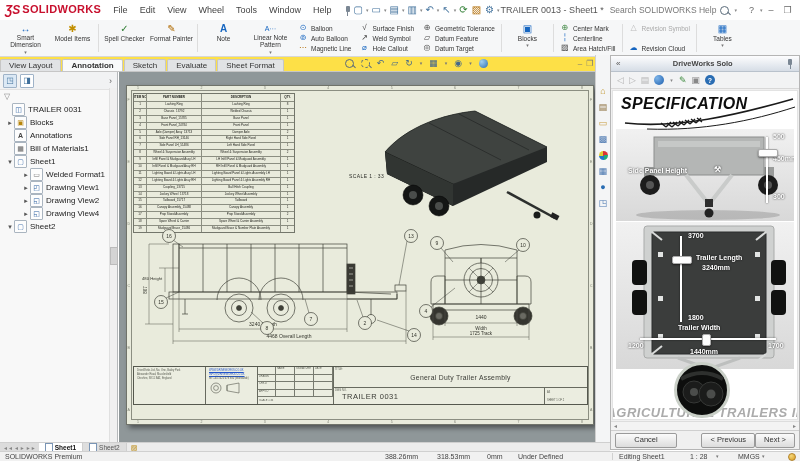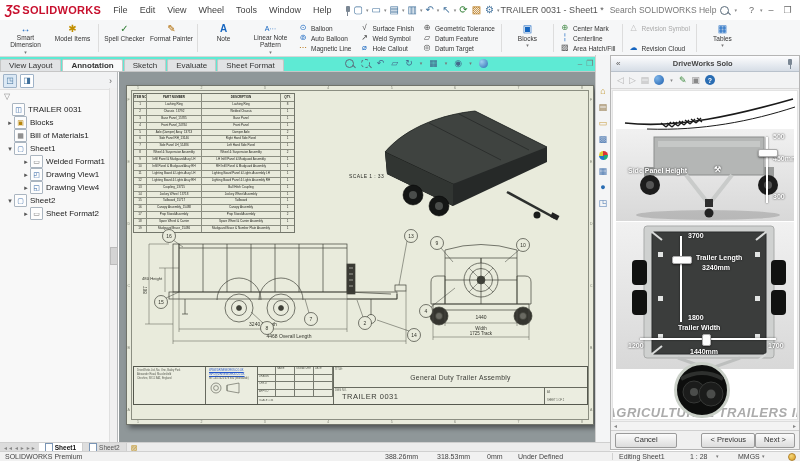--- a/index.html
+++ b/index.html
@@ -1,21 +1,21 @@
 <!DOCTYPE html>
 <html><head>
 <meta charset="utf-8">
 <style>
   html,body{margin:0;padding:0;width:800px;height:461px;overflow:hidden;
     font-family:"Liberation Sans",sans-serif;background:#fff;color:#333;position:relative}
   .abs{position:absolute}
   
   #titlebar{position:absolute;left:0;top:0;width:800px;height:20px;background:#fff;
     border-bottom:1px solid #e6e6e6;display:flex;align-items:center;white-space:nowrap}
-  .swlogo{display:flex;align-items:center;padding:0 6px 0 5px}
+  .swlogo{display:flex;align-items:flex-start;padding:0 6px 0 5px}
   .ds{color:#c8102e;font-weight:bold;font-style:italic;font-size:12px;margin-right:2px}
   .swname{color:#c8102e;font-weight:bold;font-size:11px;letter-spacing:.3px}
   .menu{display:flex}
   .menu-item{padding:2px 6px;font-size:9px;color:#444}
   .pin{width:9px;height:9px;position:relative;margin:0 5px}
   .pin::before{content:"";position:absolute;left:3px;top:0;width:4px;height:6px;background:#7b8794;border-radius:1px}
   .pin::after{content:"";position:absolute;left:4.5px;top:6px;width:1px;height:4px;background:#7b8794}
   .qat{display:flex;align-items:center;margin-left:4px}
   .qi{font-size:10px;color:#41719c;padding:0 2px;line-height:1}
   .car{font-size:5px;color:#888;padding:0 1px}
@@ -54,21 +54,21 @@
   [data-icon="datum"]::before{content:"▱";color:#444}
   [data-icon="target"]::before{content:"◎";color:#444}
   [data-icon="blocks"]::before{content:"▣";color:#1565c0}
   [data-icon="centermark"]::before{content:"⊕";color:#2e7d32}
   [data-icon="centerline"]::before{content:"╎";color:#1565c0}
   [data-icon="hatch"]::before{content:"▨";color:#444}
   [data-icon="revsym"]::before{content:"△";color:#999}
   [data-icon="revcloud"]::before{content:"☁";color:#1565c0}
   [data-icon="tables"]::before{content:"▦";color:#1565c0}
   
-  #tabrow{position:absolute;left:0;top:57px;width:608px;height:15px;background:#5eead4;
+  #tabrow{position:absolute;left:0;top:57px;width:608px;height:15px;background:#fde047;
     border-bottom:1px solid #c6c6c6;display:flex;align-items:flex-end;box-sizing:border-box}
   .dtab{padding:1px 8px 1px;font-size:8px;color:#333;background:#e1e3e5;border:1px solid #c6c6c6;
     border-bottom:none;margin-right:1px;border-radius:2px 2px 0 0}
   .dtab[data-active="true"]{background:#f9fafa;font-weight:bold}
   .hu{display:flex;align-items:center;gap:7px;margin:0 0 3px 60px;color:#44688c;font-size:9px}
   .hucar{font-size:5px;color:#777}
   .ball{width:9px;height:9px;border-radius:50%;background:radial-gradient(circle at 30% 30%,#9fd0f0,#2a6db3);display:inline-block}
   .wctrls{margin-left:auto;display:flex;gap:4px;align-items:center;color:#777;font-size:8px;padding:0 6px 3px}
   
   #lpanel{position:absolute;left:0;top:72px;width:118px;height:370px;background:#f8f8f8;
@@ -231,21 +231,21 @@
       <span class="car">▾</span>
     <span class="qi">↶</span>
       <span class="car">▾</span>
     <span class="qi">↖</span>
       <span class="car">▾</span>
     <span class="qi" style="color:#2e7d32">⟳</span>
     <span class="qi" style="color:#b06a00">▧</span>
     <span class="qi">⚙</span>
       <span class="car">▾</span>
   </div>
-  <div class="tlt">TRAILER 0031 - Sheet1 *</div>
+  <div class="tlt">TRAILER 0013 - Sheet1 *</div>
   <div class="searchbox">
     <span>Search SOLIDWORKS Help</span>
     <span class="mag"></span>
       <span class="car">▾</span>
   </div>
   <span class="winbtn">?</span>
     <span class="car">▾</span>
   <span class="winbtn">–</span>
   <span class="winbtn">❐</span>
   <span class="winbtn">□</span>
@@ -423,20 +423,25 @@
       <span class="ticon" data-ticon="drawing"></span>
       <span>TRAILER 0031</span>
       </div>
       <div class="titem" data-level="1">
       <span class="tarrow" data-arrow="right"></span>
       <span class="ticon" data-ticon="blocks"></span>
       <span>Blocks</span>
       </div>
       <div class="titem" data-level="1">
       <span class="tarrow" data-arrow="none"></span>
+      <span class="ticon" data-ticon="annotations"></span>
+      <span>Annotations</span>
+      </div>
+      <div class="titem" data-level="1">
+      <span class="tarrow" data-arrow="none"></span>
       <span class="ticon" data-ticon="bom"></span>
       <span>Bill of Materials1</span>
       </div>
       <div class="titem" data-level="1">
       <span class="tarrow" data-arrow="down"></span>
       <span class="ticon" data-ticon="sheet"></span>
       <span>Sheet1</span>
       </div>
       <div class="titem" data-level="2">
       <span class="tarrow" data-arrow="right"></span>
@@ -444,31 +449,31 @@
       <span>Welded Format1</span>
       </div>
       <div class="titem" data-level="2">
       <span class="tarrow" data-arrow="right"></span>
       <span class="ticon" data-ticon="view"></span>
       <span>Drawing View1</span>
       </div>
       <div class="titem" data-level="2">
       <span class="tarrow" data-arrow="right"></span>
       <span class="ticon" data-ticon="view2"></span>
+      <span>Drawing View2</span>
+      </div>
+      <div class="titem" data-level="2">
+      <span class="tarrow" data-arrow="right"></span>
+      <span class="ticon" data-ticon="view2"></span>
       <span>Drawing View4</span>
       </div>
       <div class="titem" data-level="1">
       <span class="tarrow" data-arrow="down"></span>
       <span class="ticon" data-ticon="sheet"></span>
       <span>Sheet2</span>
-      </div>
-      <div class="titem" data-level="2">
-      <span class="tarrow" data-arrow="right"></span>
-      <span class="ticon" data-ticon="format"></span>
-      <span>Sheet Format2</span>
       </div>
     </div>
   <div class="lscroll">
       <div class="lthumb"></div>
     </div>
 </div>
 
 <div id="gfx">
   <div id="sheet">
     <div class="smargin"></div>
@@ -858,20 +863,21 @@
   </div>
   <div class="dwform">
     <svg class="specsw" width="180" height="44" viewBox="0 0 180 44" fill="none">
       <path d="M8,30 C60,36 120,22 176,6" stroke="#1a1a1a" stroke-width="1.6"></path>
       <path d="M30,36 C85,38 135,28 178,14" stroke="#1a1a1a" stroke-width="1"></path>
       <g stroke="#1a1a1a" stroke-width="1.4">
         <path d="M44,30 l5,4 M50,30 l5,4 M56,29 l5,4 M62,28 l5,4 M68,27 l5,4 M74,26 l5,4 M80,25 l5,4"></path>
         <path d="M49,34 l5,-5 M55,34 l5,-5 M61,33 l5,-5 M67,32 l5,-5 M73,31 l5,-5 M79,30 l5,-5"></path>
       </g>
     </svg>
+    <div class="spec">SPECIFICATION</div>
 
     <div class="photo ph1">
       <svg width="182" height="92" viewBox="0 0 182 92">
         <ellipse cx="92" cy="86" rx="72" ry="5" fill="rgba(0,0,0,0.15)"></ellipse>
         <rect x="38" y="8" width="110" height="38" fill="#b4b6b5" stroke="#8c8e8d"></rect>
         <rect x="42" y="12" width="102" height="6" fill="#c6c8c7"></rect>
         <rect x="28" y="38" width="10" height="12" fill="#9a9c9b"></rect>
         <rect x="148" y="38" width="10" height="12" fill="#9a9c9b"></rect>
         <circle cx="34" cy="56" r="10" fill="#1c1c1c"></circle>
           <circle cx="34" cy="56" r="4" fill="#555"></circle>

